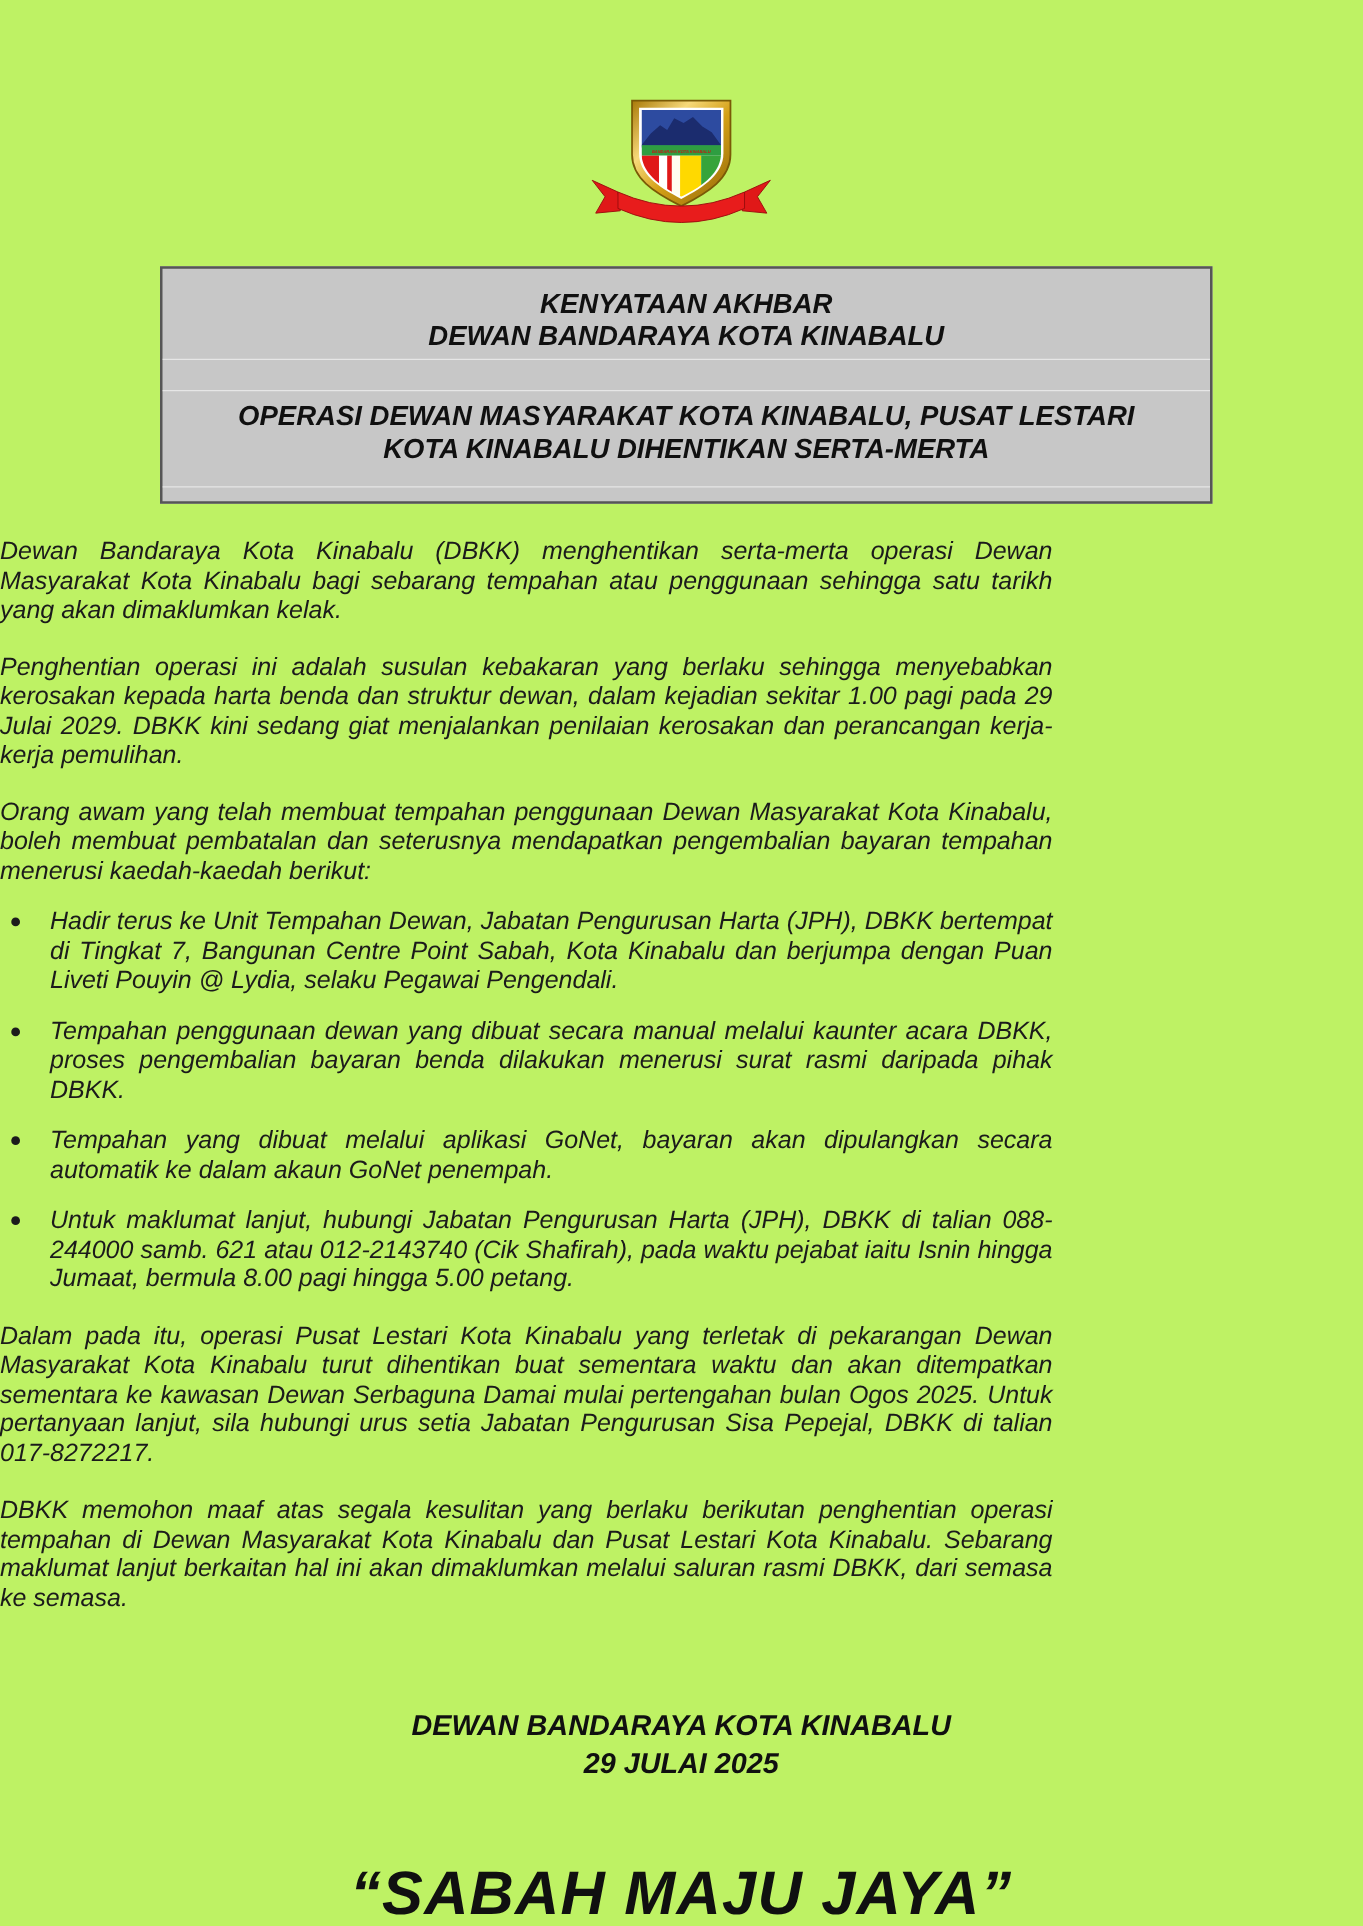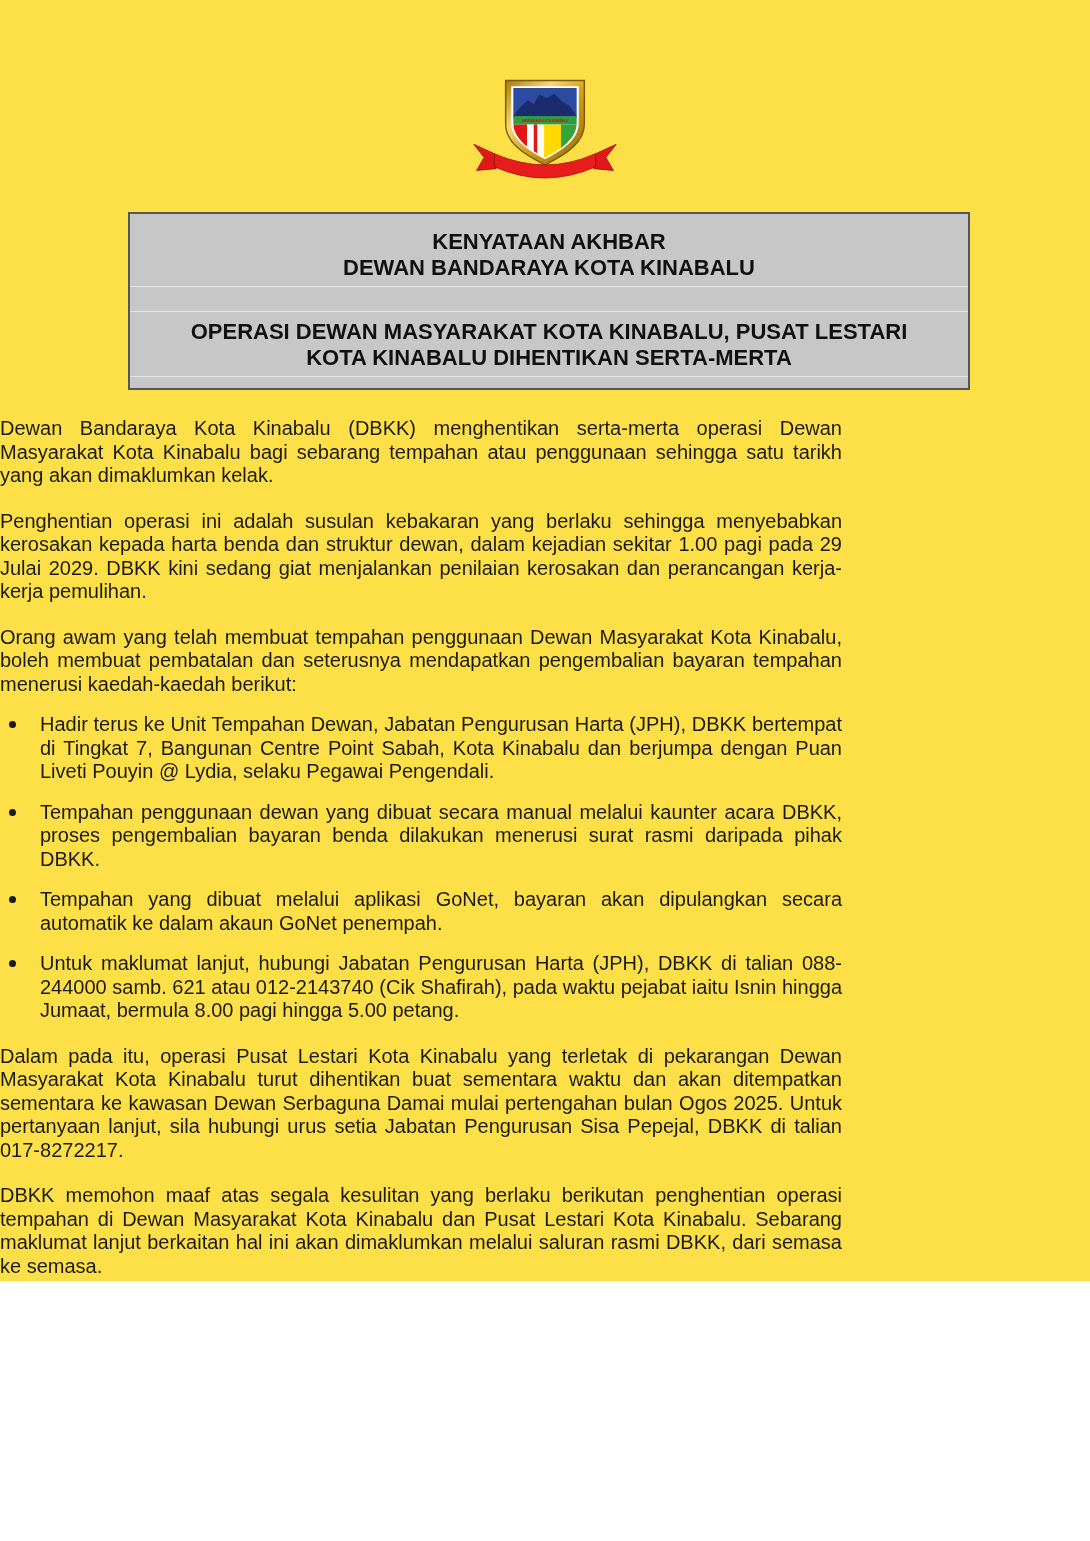--- a/index.html
+++ b/index.html
@@ -1,30 +1,31 @@
 <!DOCTYPE html>
 <html><head>
 <meta charset="utf-8">
 <style>
   html,body{margin:0;padding:0;background:#ffffff;}
   .page{
-    width:1090px;height:1281px;position:relative;overflow:hidden;
-    background:#fde047;color:#1b1b1b;
+    width:1090px;height:1541px;position:relative;overflow:hidden;
+    background:#bef264;color:#1b1b1b;
     font-family:"Liberation Sans", sans-serif;
+    font-style:italic;
   }
   .logo-wrap{padding-top:74px;text-align:center;}
   .logo-wrap svg{display:inline-block;}
   .header-box{
     margin:16px 0 0 128px;width:838px;
     border:2px solid #565656;background:#c7c7c7;
     text-align:center;font-weight:bold;font-size:22px;line-height:26px;color:#101010;
   }
   .hb-a{padding:15px 10px 5px;border-bottom:1px solid rgba(255,255,255,.55);}
   .hb-gap{height:24px;border-bottom:1px solid rgba(255,255,255,.55);}
-  .hb-c{padding:7px 10px 5px;border-bottom:1px solid rgba(255,255,255,.55);}
+  .hb-c{padding:7px 10px 17px;border-bottom:1px solid rgba(255,255,255,.55);}
   .hb-end{height:11px;}
   .content{
     width:842px;
     font-size:20px;line-height:23.5px;text-align:justify;
   }
   .para{margin:22px 0 0;}
   .para.first{margin-top:27px;}
   .bullet{position:relative;padding-left:40px;margin-top:17px;text-align:justify;}
   .dot{position:absolute;left:9px;top:8px;width:7px;height:7px;border-radius:50%;background:#1b1b1b;}
   .btext{display:block;}
@@ -105,17 +106,18 @@
       <span class="dot"></span>
       <span class="btext">Untuk maklumat lanjut, hubungi Jabatan Pengurusan Harta (JPH), DBKK di talian 088-244000 samb. 621 atau 012-2143740 (Cik Shafirah), pada waktu pejabat iaitu Isnin hingga Jumaat, bermula 8.00 pagi hingga 5.00 petang.</span>
     </div>
 
     <p class="para">Dalam pada itu, operasi Pusat Lestari Kota Kinabalu yang terletak di pekarangan Dewan Masyarakat Kota Kinabalu turut dihentikan buat sementara waktu dan akan ditempatkan sementara ke kawasan Dewan Serbaguna Damai mulai pertengahan bulan Ogos 2025. Untuk pertanyaan lanjut, sila hubungi urus setia Jabatan Pengurusan Sisa Pepejal, DBKK di talian 017-8272217.</p>
     <p class="para">DBKK memohon maaf atas segala kesulitan yang berlaku berikutan penghentian operasi tempahan di Dewan Masyarakat Kota Kinabalu dan Pusat Lestari Kota Kinabalu. Sebarang maklumat lanjut berkaitan hal ini akan dimaklumkan melalui saluran rasmi DBKK, dari semasa ke semasa.</p>
   </div>
 
   <div class="footer">
     <div>DEWAN BANDARAYA KOTA KINABALU</div>
+    <div>29 JULAI 2025</div>
   </div>
 
   <div class="tagline">“SABAH MAJU JAYA”</div>
 
 </div>
 
 </body></html>

